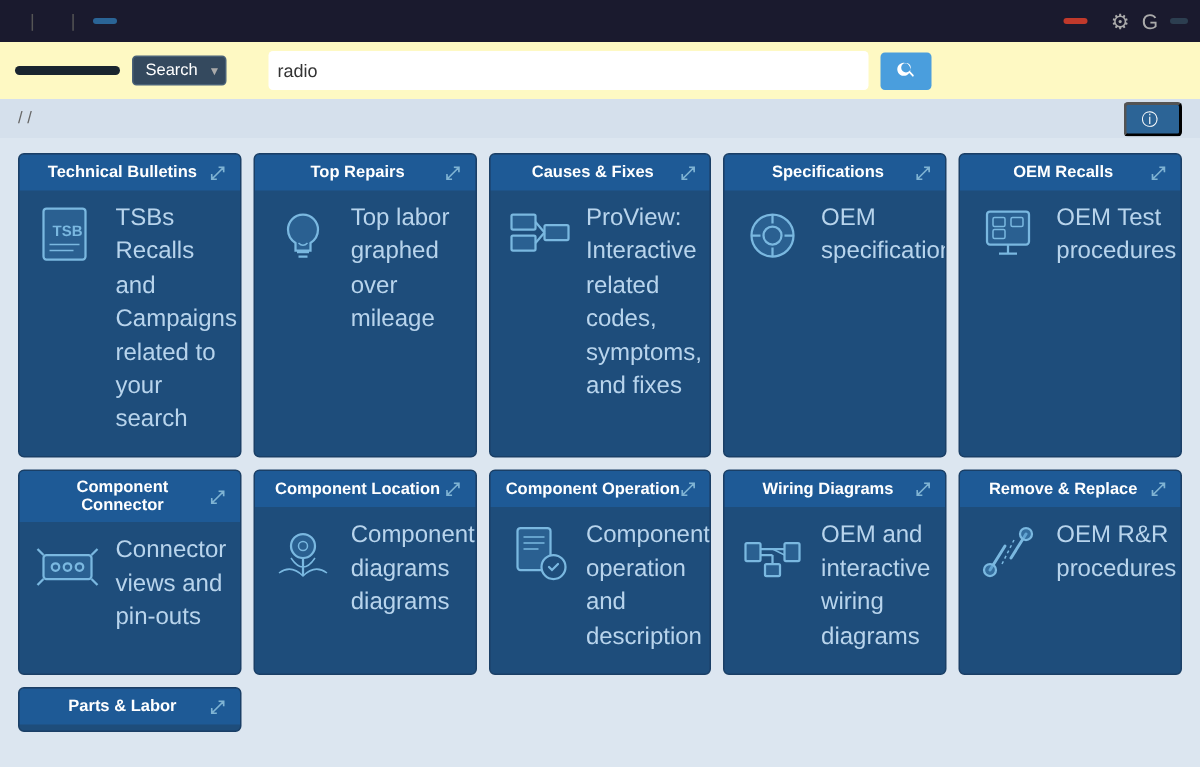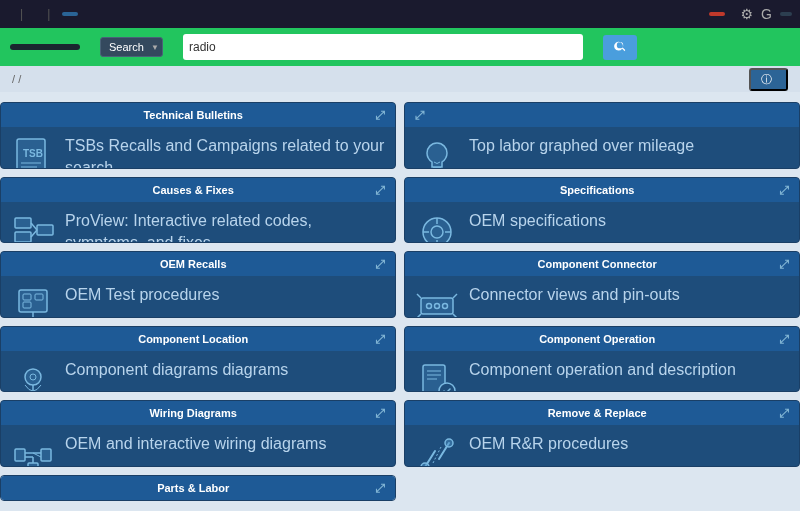--- a/index.html
+++ b/index.html
@@ -55,26 +55,26 @@
     .media-badge {
       background: #2c3e50;
       color: #7fb3d3;
       font-size: 10px;
       padding: 2px 6px;
       border-radius: 3px;
     }
 
     
     .search-bar {
-      background: #22c55e;
+      background: #fef9c3;
       display: flex;
       align-items: center;
       height: 38px;
       padding: 0 10px;
-      gap: 20px;
+      gap: 8px;
     }
     .search-logo {
       background: #1a252f;
       color: #4a9edd;
       font-size: 10px;
       font-weight: bold;
       padding: 3px 6px;
       border-radius: 3px;
       min-width: 70px;
       text-align: center;
@@ -97,20 +97,21 @@
     }
     .search-input-wrap {
       flex: 1;
       display: flex;
       align-items: center;
       background: #fff;
       border-radius: 3px;
       padding: 0 6px;
       height: 26px;
       max-width: 400px;
+      margin-left: 20px;
     }
     .search-input-wrap input {
       border: none;
       outline: none;
       flex: 1;
       font-size: 12px;
       color: #333;
     }
     .search-clear {
       color: #999;
@@ -154,23 +155,23 @@
       border-radius: 3px;
       font-size: 11px;
       cursor: pointer;
       display: flex;
       align-items: center;
       gap: 4px;
     }
 
     
     .main-content {
-      padding: 10px 0;
+      padding: 10px 12px;
       display: grid;
-      grid-template-columns: repeat(2, 1fr);
+      grid-template-columns: repeat(5, 1fr);
       grid-template-rows: repeat(4, auto);
       gap: 8px;
       background: #dce6f0;
       height: calc(511px - 28px - 38px - 26px);
       overflow-y: auto;
     }
 
     
     .card {
       background: #1e4d7b;
@@ -316,20 +317,21 @@
     <line x1="10" y1="28" x2="30" y2="28" stroke="#7ab8e0" stroke-width="1"></line>
     <line x1="10" y1="32" x2="26" y2="32" stroke="#7ab8e0" stroke-width="1"></line>
   </svg>
         </div>
       <div class="card-text">TSBs Recalls and Campaigns related to your search</div>
     </div>
 
   </div>
     <div class="card">
     <div class="card-header">
+      <span class="card-header-title">Top Repairs</span>
       <span class="expand-icon">⤢</span>
     </div>
     <div class="card-body">
       <div class="card-icon">
           <svg width="44" height="44" viewBox="0 0 44 44" fill="none">
     <path d="M22 8 C16 8 12 13 12 18 C12 22 14 25 17 27 L17 32 L27 32 L27 27 C30 25 32 22 32 18 C32 13 28 8 22 8Z" stroke="#7ab8e0" stroke-width="1.5" fill="#4a90c4" fill-opacity="0.3"></path>
     <line x1="18" y1="33" x2="26" y2="33" stroke="#7ab8e0" stroke-width="1.5"></line>
     <line x1="19" y1="36" x2="25" y2="36" stroke="#7ab8e0" stroke-width="1.5"></line>
     <path d="M19 27 Q22 30 25 27" stroke="#7ab8e0" stroke-width="1" fill="none"></path>
   </svg>

